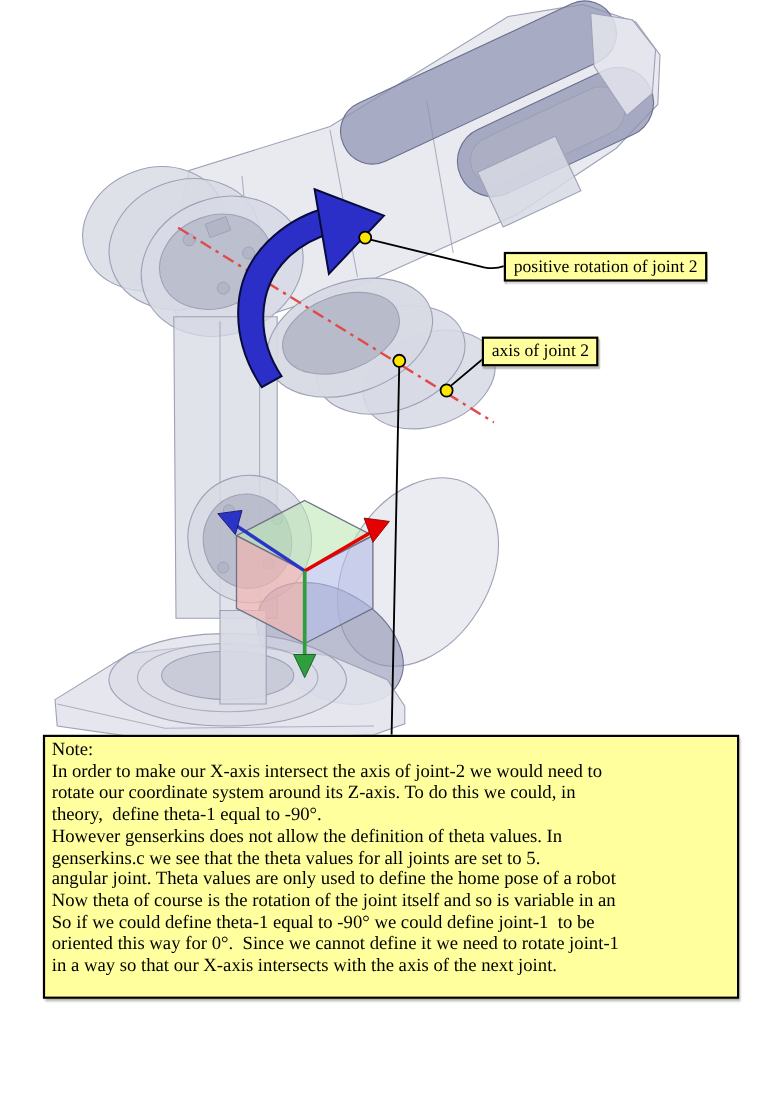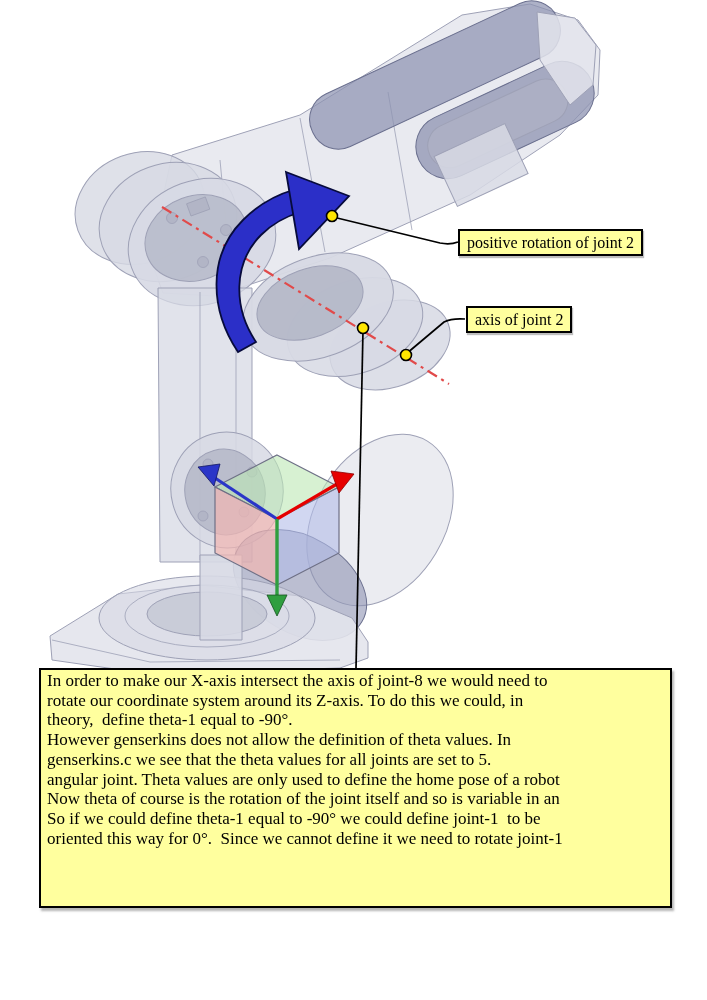--- a/index.html
+++ b/index.html
@@ -147,29 +147,31 @@
     <path class="leader" d="M363,330 L356,668"></path>
 
     <circle class="dot" cx="332" cy="216" r="5.5"></circle>
     <circle class="dot" cx="363" cy="328" r="5.5"></circle>
     <circle class="dot" cx="406" cy="355" r="5.5"></circle>
   </svg>
 
   <div class="callout" style="left:458px;top:229px;">
     <span>positive rotation of joint 2</span>
   </div>
-  <div class="callout" style="left:466px;top:306px;">
+  <div class="callout" style="left:438px;top:306px;">
     <span>axis of joint 2</span>
   </div>
 
   <div class="note-box">
-    <div>In order to make our X-axis intersect the axis of joint-8 we would need to</div>
+    <div>Note:</div>
+    <div>In order to make our X-axis intersect the axis of joint-2 we would need to</div>
     <div>rotate our coordinate system around its Z-axis. To do this we could, in</div>
     <div>theory,  define theta-1 equal to -90°.</div>
     <div>However genserkins does not allow the definition of theta values. In</div>
     <div>genserkins.c we see that the theta values for all joints are set to 5.</div>
     <div>angular joint. Theta values are only used to define the home pose of a robot</div>
     <div>Now theta of course is the rotation of the joint itself and so is variable in an</div>
     <div>So if we could define theta-1 equal to -90° we could define joint-1  to be</div>
     <div>oriented this way for 0°.  Since we cannot define it we need to rotate joint-1</div>
+    <div>in a way so that our X-axis intersects with the axis of the next joint.</div>
   </div>
 
 </div>
 
 </body></html>

